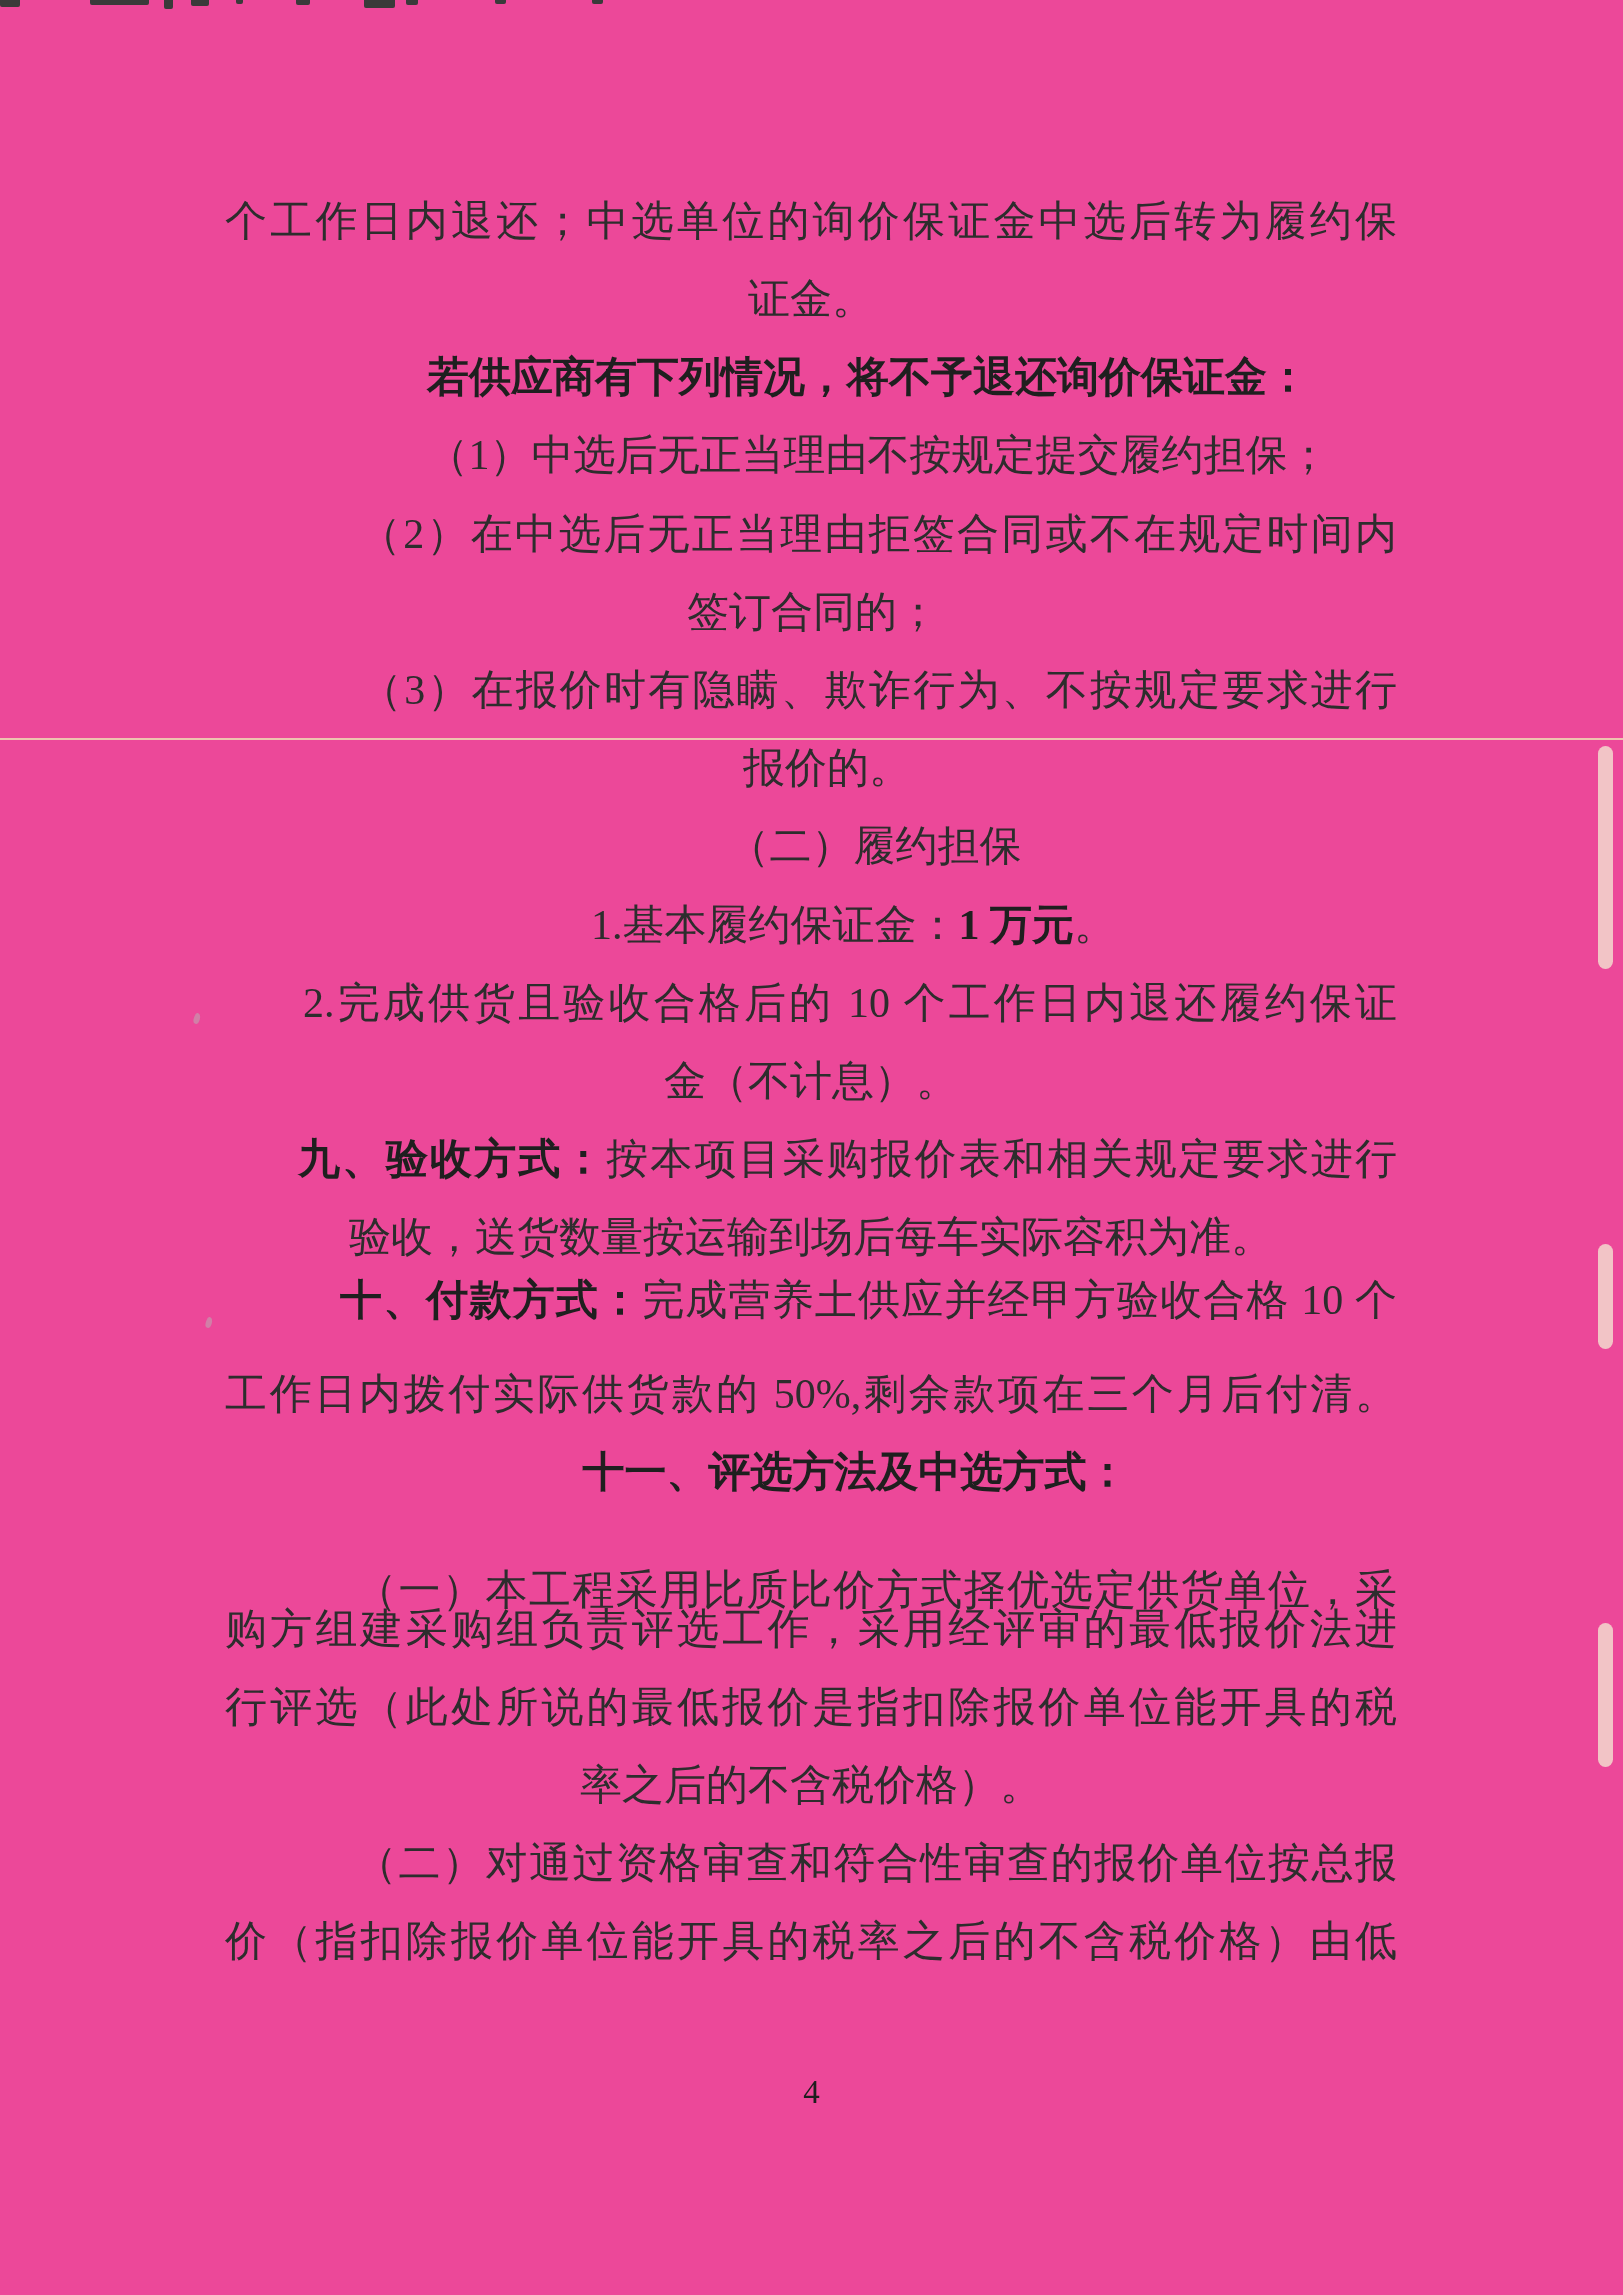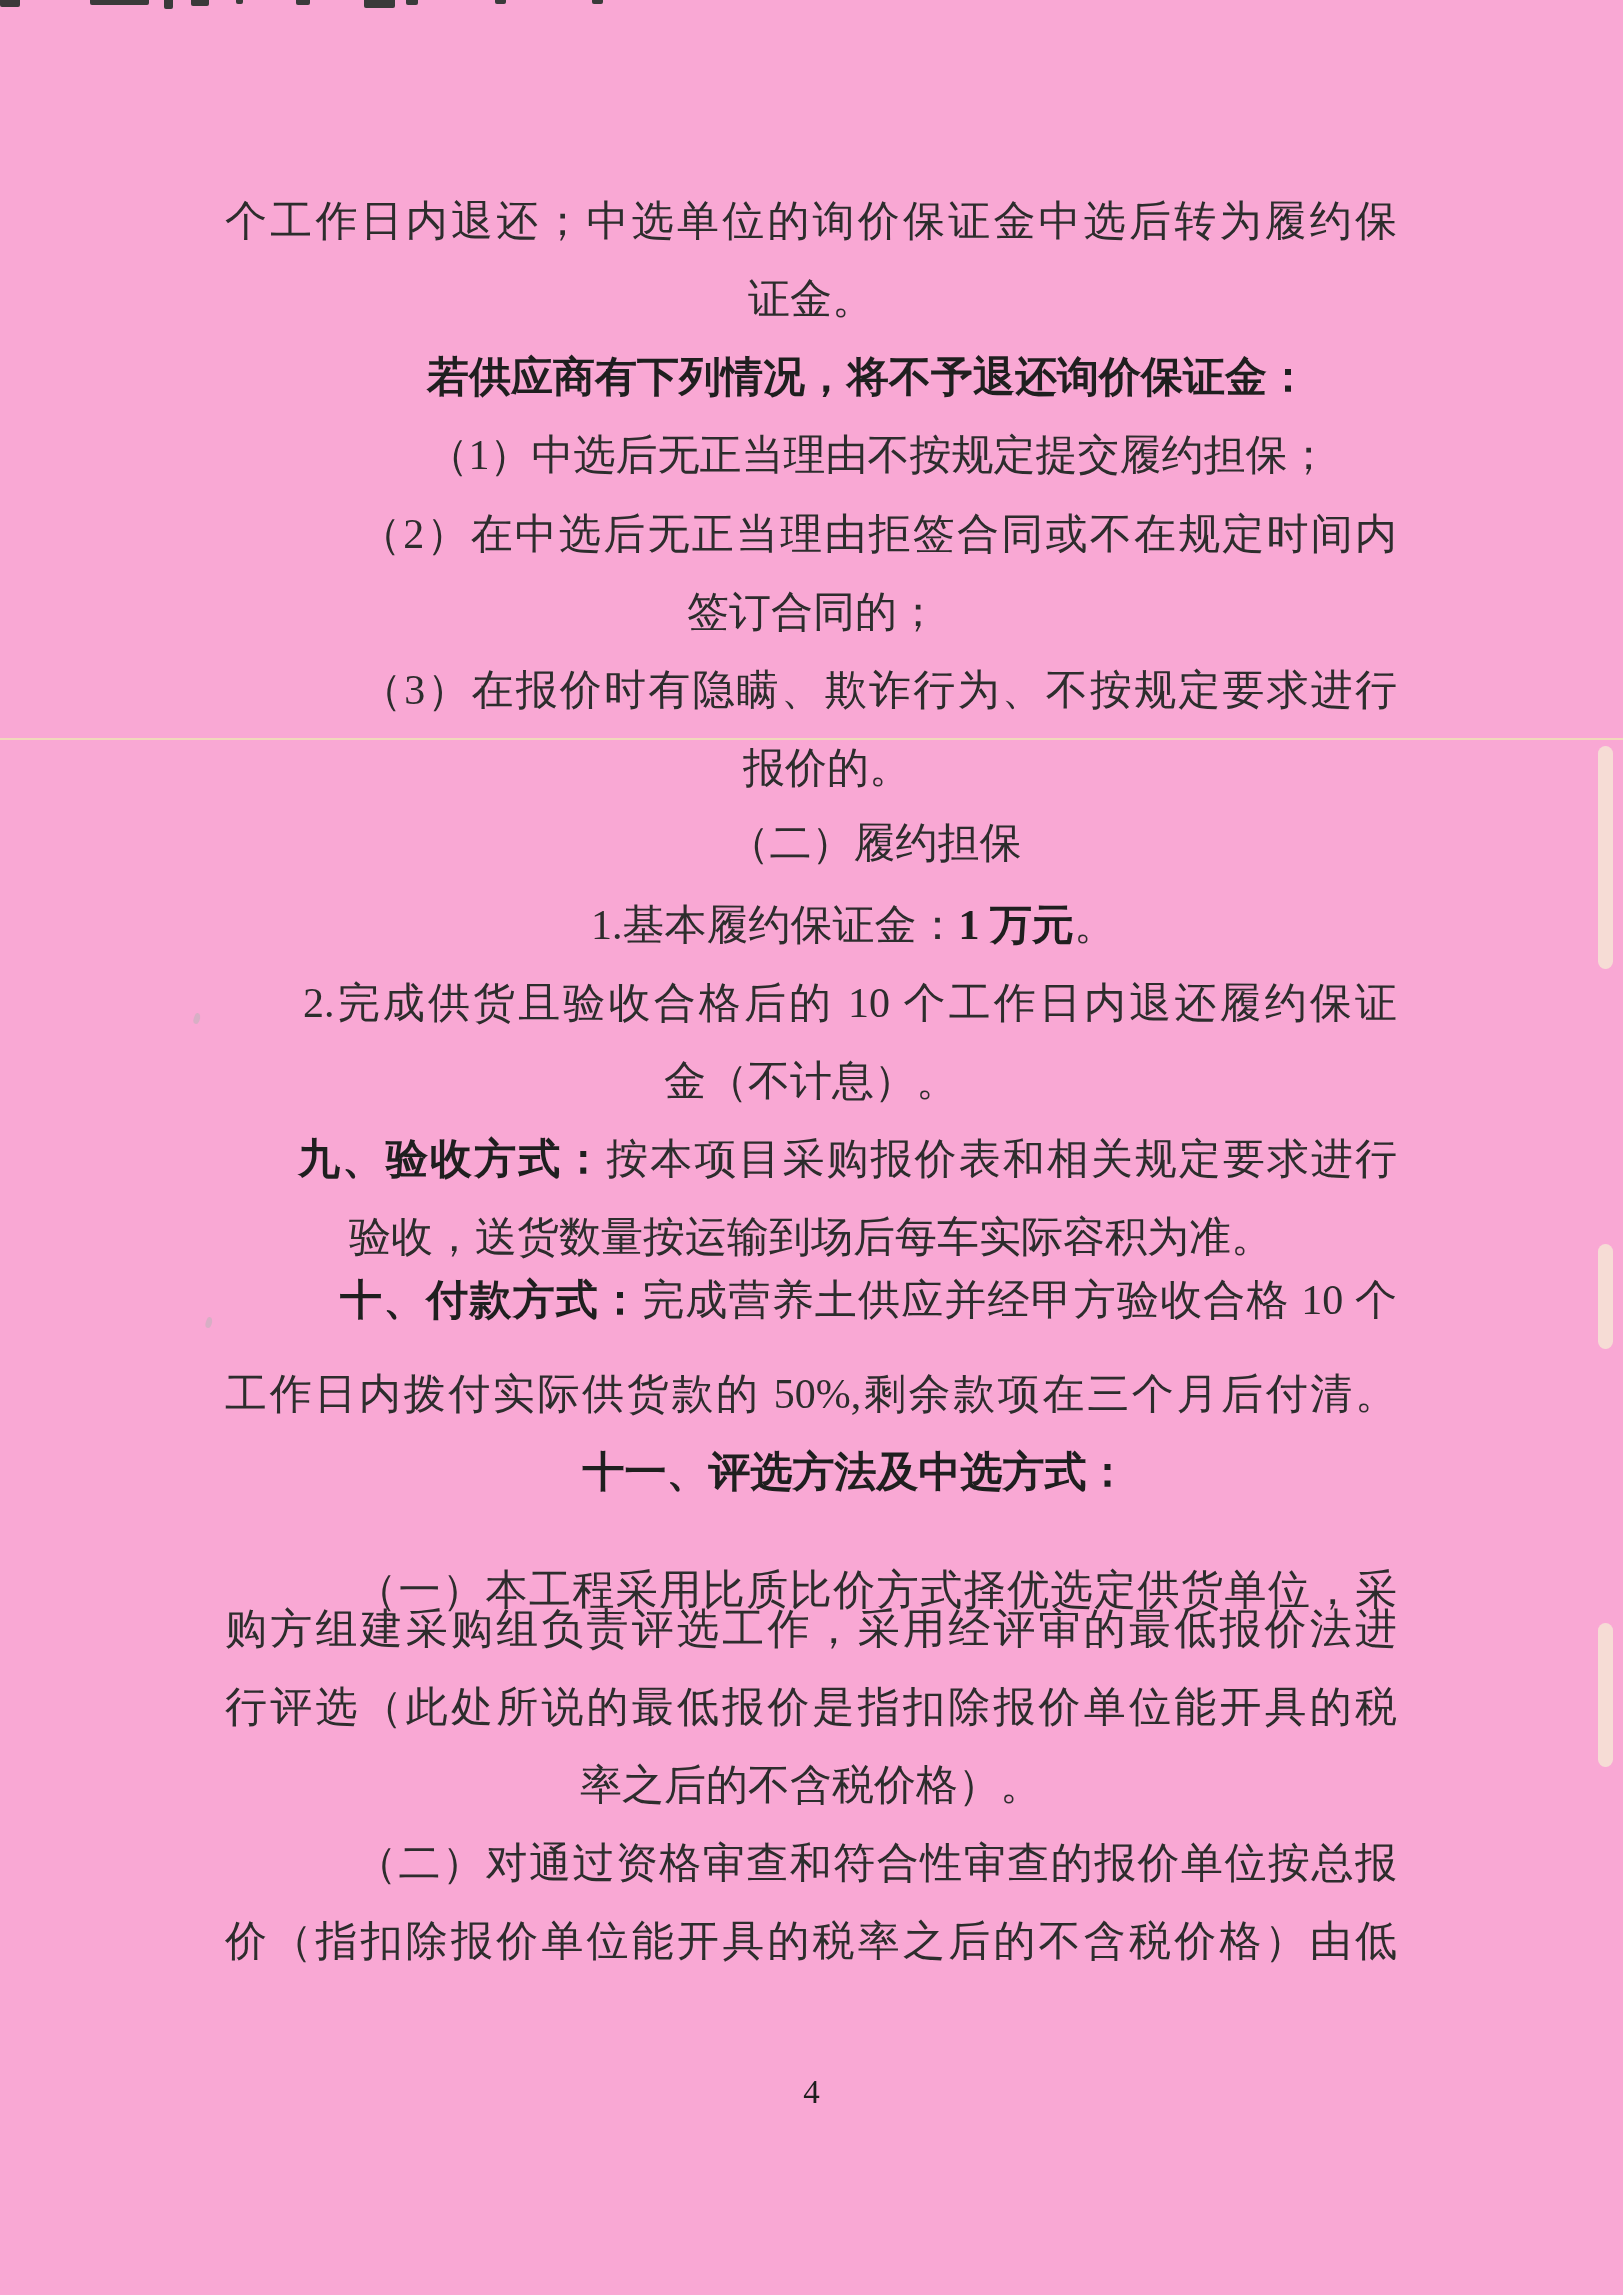--- a/index.html
+++ b/index.html
@@ -5,21 +5,21 @@
   html, body {
     margin: 0;
     padding: 0;
     background: #e9e9e9;
   }
   .page {
     position: relative;
     width: 1623px;
     height: 2295px;
     margin: 0 auto;
-    background: #f9a8d4;
+    background: #ec4899;
     overflow: hidden;
     font-family: "Liberation Serif", "DejaVu Serif", serif;
   }
   .line {
     position: absolute;
     right: 226px;
     font-size: 42px;
     line-height: 42px;
     letter-spacing: 0;
     color: #2d2d2d;
@@ -96,21 +96,21 @@
   <div id="yellow-line" class="yline" style="top: 738px;"></div>
   <div id="text-block">
       <div class="line fill" style="top: 200px; left: 225px;"><span>个工作日内退还；中选单位的询价保证金中选后转为履约保</span></div>
       <div class="line" style="top: 278px; left: 225px;"><span>证金。</span></div>
       <div class="line" style="top: 356px; left: 339px;"><span class="b">若供应商有下列情况，将不予退还询价保证金：</span></div>
       <div class="line" style="top: 434px; left: 359px;"><span>（1）中选后无正当理由不按规定提交履约担保；</span></div>
       <div class="line fill" style="top: 513px; left: 359px;"><span>（2）在中选后无正当理由拒签合同或不在规定时间内</span></div>
       <div class="line" style="top: 591px; left: 229px;"><span>签订合同的；</span></div>
       <div class="line fill" style="top: 669px; left: 360px;"><span>（3）在报价时有隐瞒、欺诈行为、不按规定要求进行</span></div>
       <div class="line" style="top: 747px; left: 229px; margin-left: 28px;"><span>报价的。</span></div>
-      <div class="line" style="top: 825px; left: 352px; font-family: Liberation Mono, monospace;"><span>（二）履约担保</span></div>
+      <div class="line" style="top: 825px; left: 352px;"><span>（二）履约担保</span></div>
       <div class="line" style="top: 904px; left: 310px;"><span>1.基本履约保证金：</span><span class="b">1 万元</span><span>。</span></div>
       <div class="line fill" style="top: 982px; left: 303px;"><span>2.完成供货且验收合格后的 10 个工作日内退还履约保证</span></div>
       <div class="line" style="top: 1060px; left: 225px;"><span>金（不计息）。</span></div>
       <div class="line fill" style="top: 1138px; left: 298px;"><span class="b">九、验收方式：</span><span>按本项目采购报价表和相关规定要求进行</span></div>
       <div class="line" style="top: 1216px; left: 225px;"><span>验收，送货数量按运输到场后每车实际容积为准。</span></div>
       <div class="line fill" style="top: 1279px; left: 312px; margin-left: 28px;"><span class="b">十、付款方式：</span><span>完成营养土供应并经甲方验收合格 10 个</span></div>
       <div class="line fill" style="top: 1373px; left: 225px;"><span>工作日内拨付实际供货款的 50%,剩余款项在三个月后付清。</span></div>
       <div class="line" style="top: 1451px; left: 314px;"><span class="b">十一、评选方法及中选方式：</span></div>
       <div class="line fill" style="top: 1529px; left: 355px; margin-top: 40px;"><span>（一）本工程采用比质比价方式择优选定供货单位，采</span></div>
       <div class="line fill" style="top: 1608px; left: 225px;"><span>购方组建采购组负责评选工作，采用经评审的最低报价法进</span></div>

